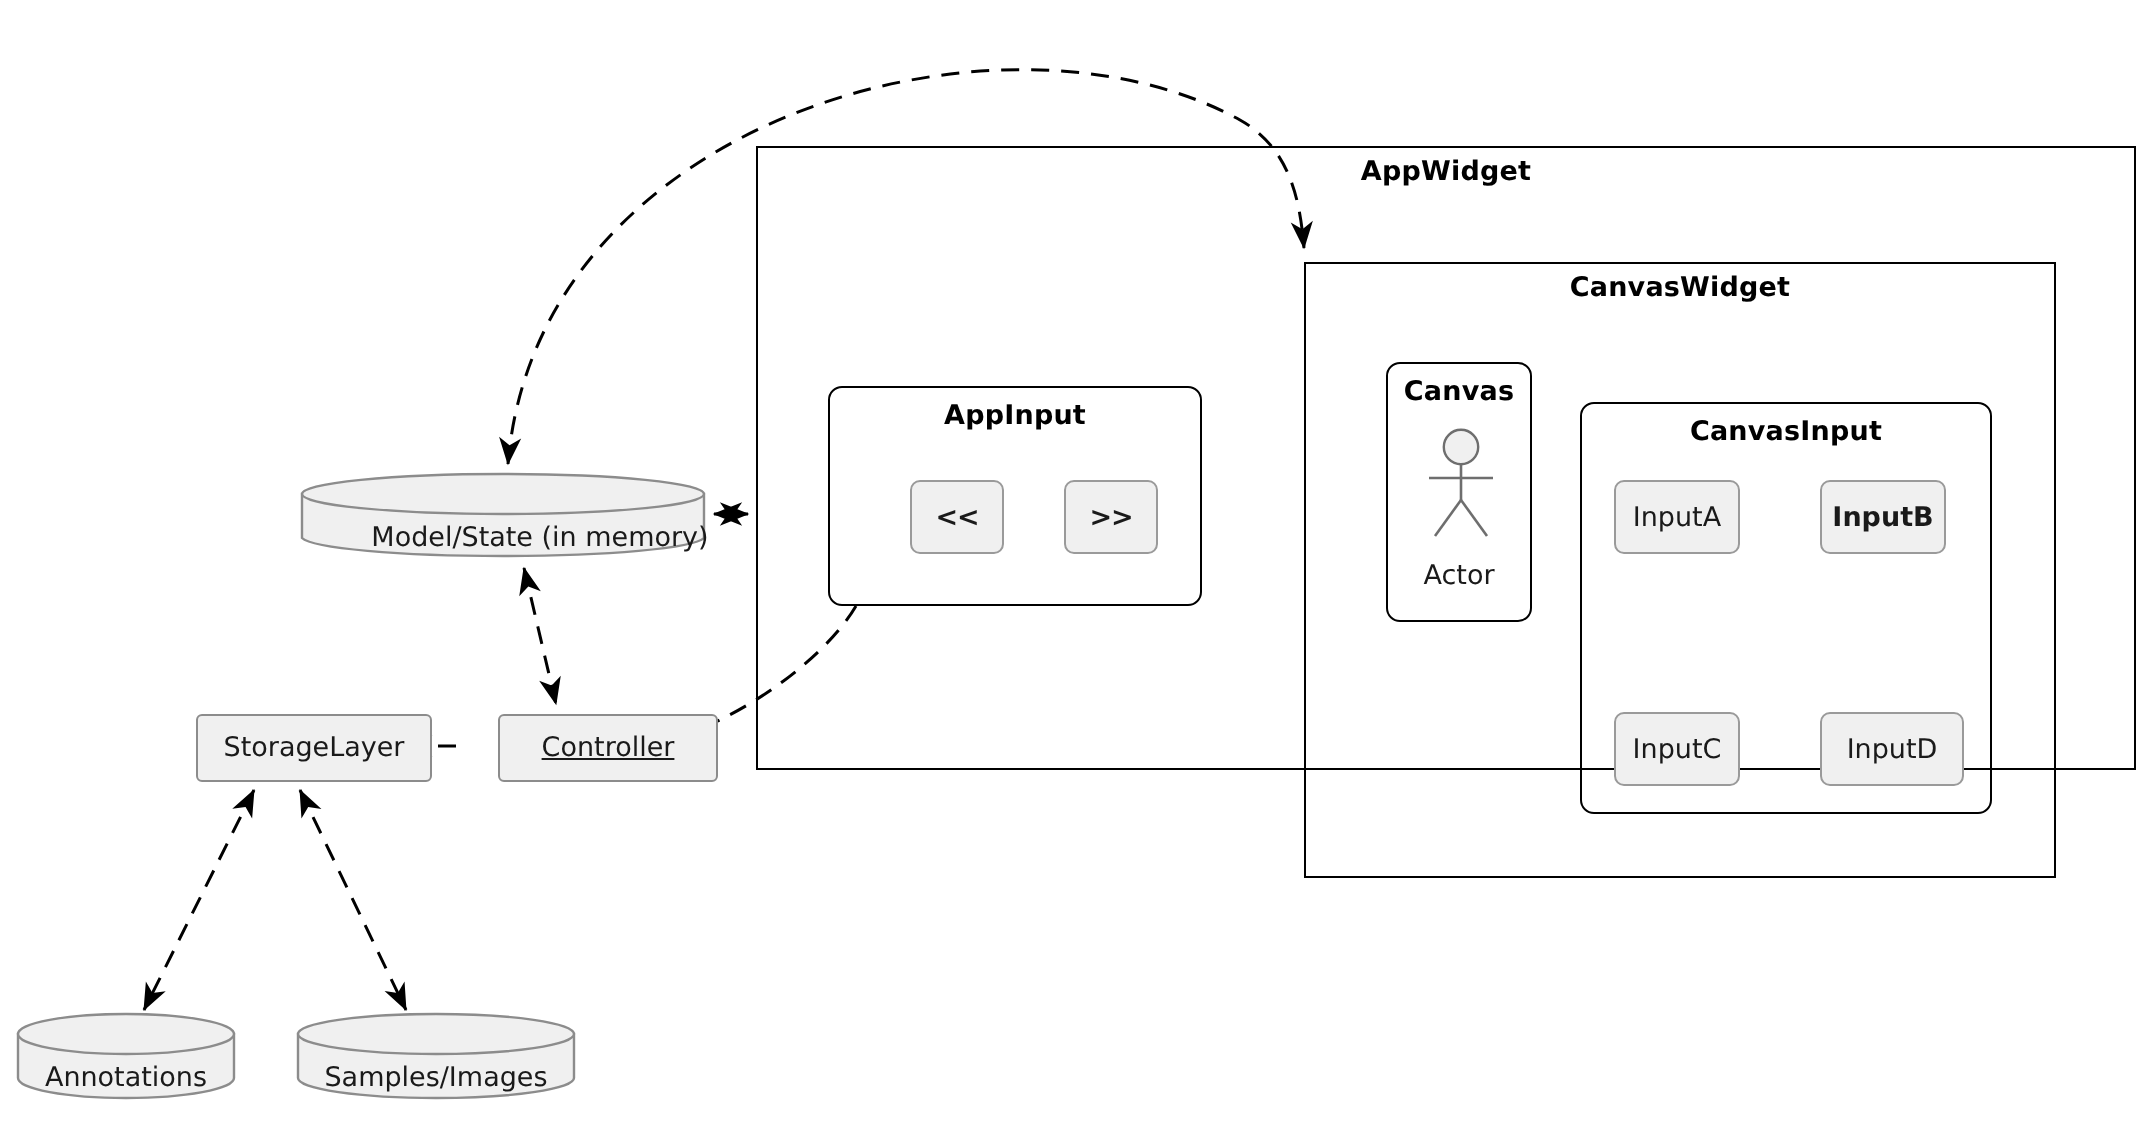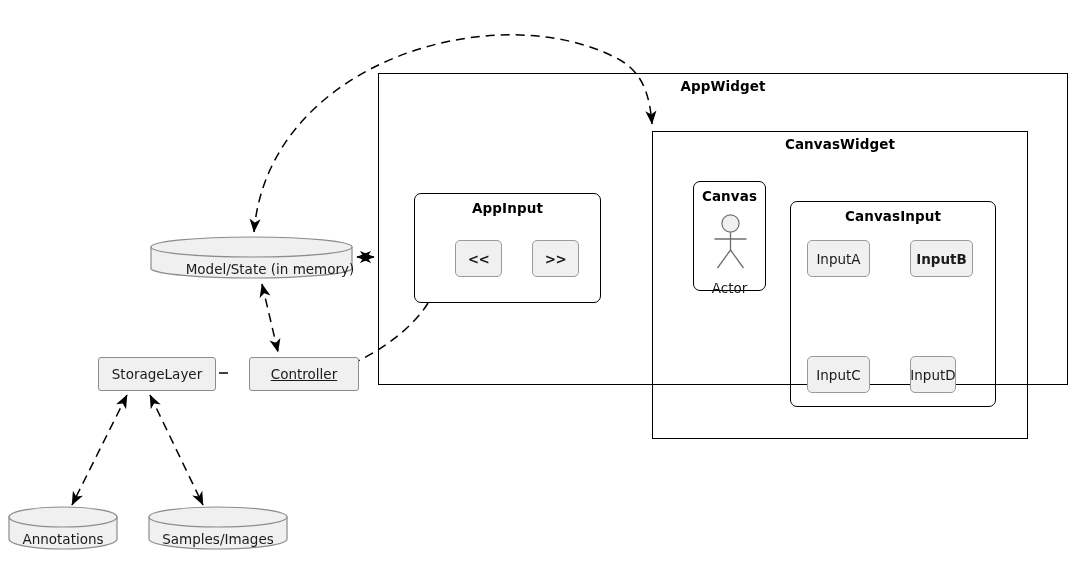--- a/index.html
+++ b/index.html
@@ -189,21 +189,21 @@
     </div>
     <div class="btn btn-mono" style="left:117px; top:46px; width:47px; height:37px;">
       <span>&gt;&gt;</span>
     </div>
   </div>
 
   <div class="node group-box" style="left:652px; top:131px; width:376px; height:308px;">
     <div class="group-title" style="top:4px;">CanvasWidget</div>
   </div>
 
-  <div class="node round-box" style="left:693px; top:181px; width:73px; height:110px;">
+  <div class="node round-box" style="left:693px; top:181px; width:73px; height:130px;">
     <div class="group-title" style="top:6px;">Canvas</div>
     <svg style="position:absolute; left:16px; top:32px;" width="41" height="56" viewBox="0 0 41 56" xmlns="http://www.w3.org/2000/svg">
       <circle cx="20.5" cy="9.5" r="8.6" fill="#f0f0f0" stroke="#6e6e6e" stroke-width="1.2"></circle>
       <line x1="20.5" y1="18.4" x2="20.5" y2="36" stroke="#6e6e6e" stroke-width="1.3"></line>
       <line x1="4.5" y1="25" x2="36.5" y2="25" stroke="#6e6e6e" stroke-width="1.3"></line>
       <line x1="20.5" y1="36" x2="7.5" y2="54" stroke="#6e6e6e" stroke-width="1.3"></line>
       <line x1="20.5" y1="36" x2="33.5" y2="54" stroke="#6e6e6e" stroke-width="1.3"></line>
     </svg>
     <div class="actor-label" style="top:98px;">Actor</div>
   </div>
@@ -212,18 +212,18 @@
     <div class="group-title" style="top:6px;">CanvasInput</div>
     <div class="btn" style="left:16px; top:38px; width:63px; height:37px;">
       <span>InputA</span>
     </div>
     <div class="btn" style="left:119px; top:38px; width:63px; height:37px;font-weight:bold;">
       <span>InputB</span>
     </div>
     <div class="btn" style="left:16px; top:154px; width:63px; height:37px;">
       <span>InputC</span>
     </div>
-    <div class="btn" style="left:119px; top:154px; width:46px; height:37px;">
+    <div class="btn" style="left:119px; top:154px; width:72px; height:37px;">
       <span>InputD</span>
     </div>
   </div>
 
 </div>
 
 </body></html>

